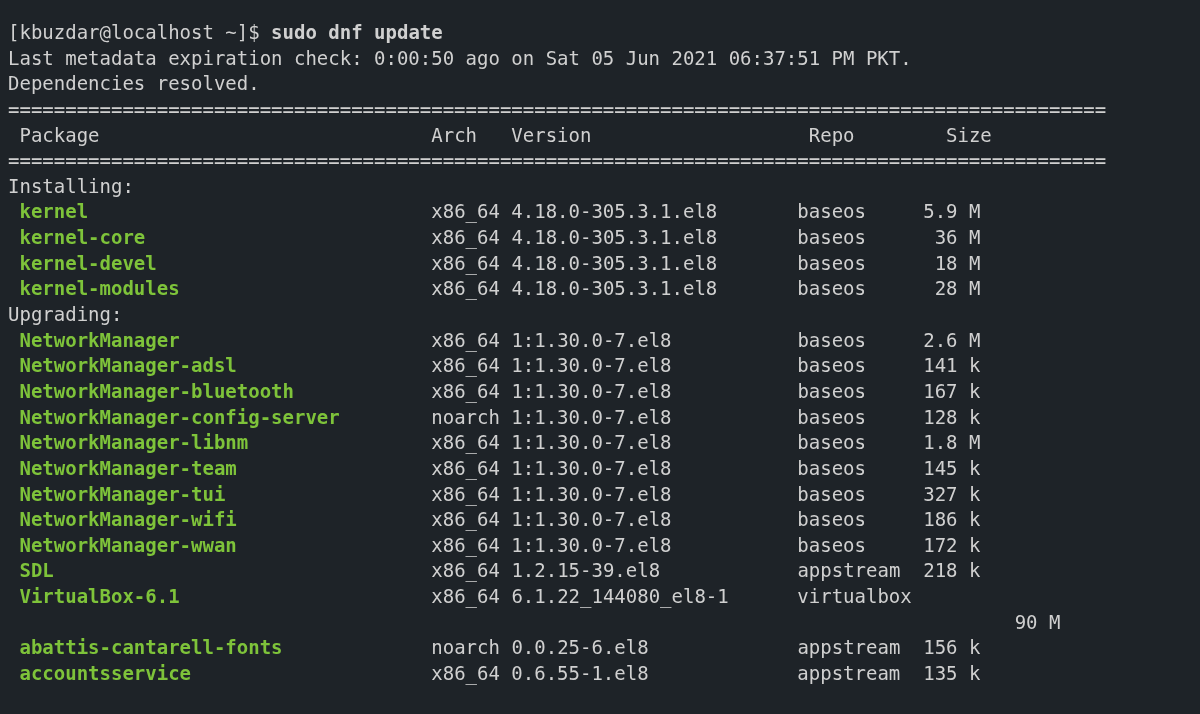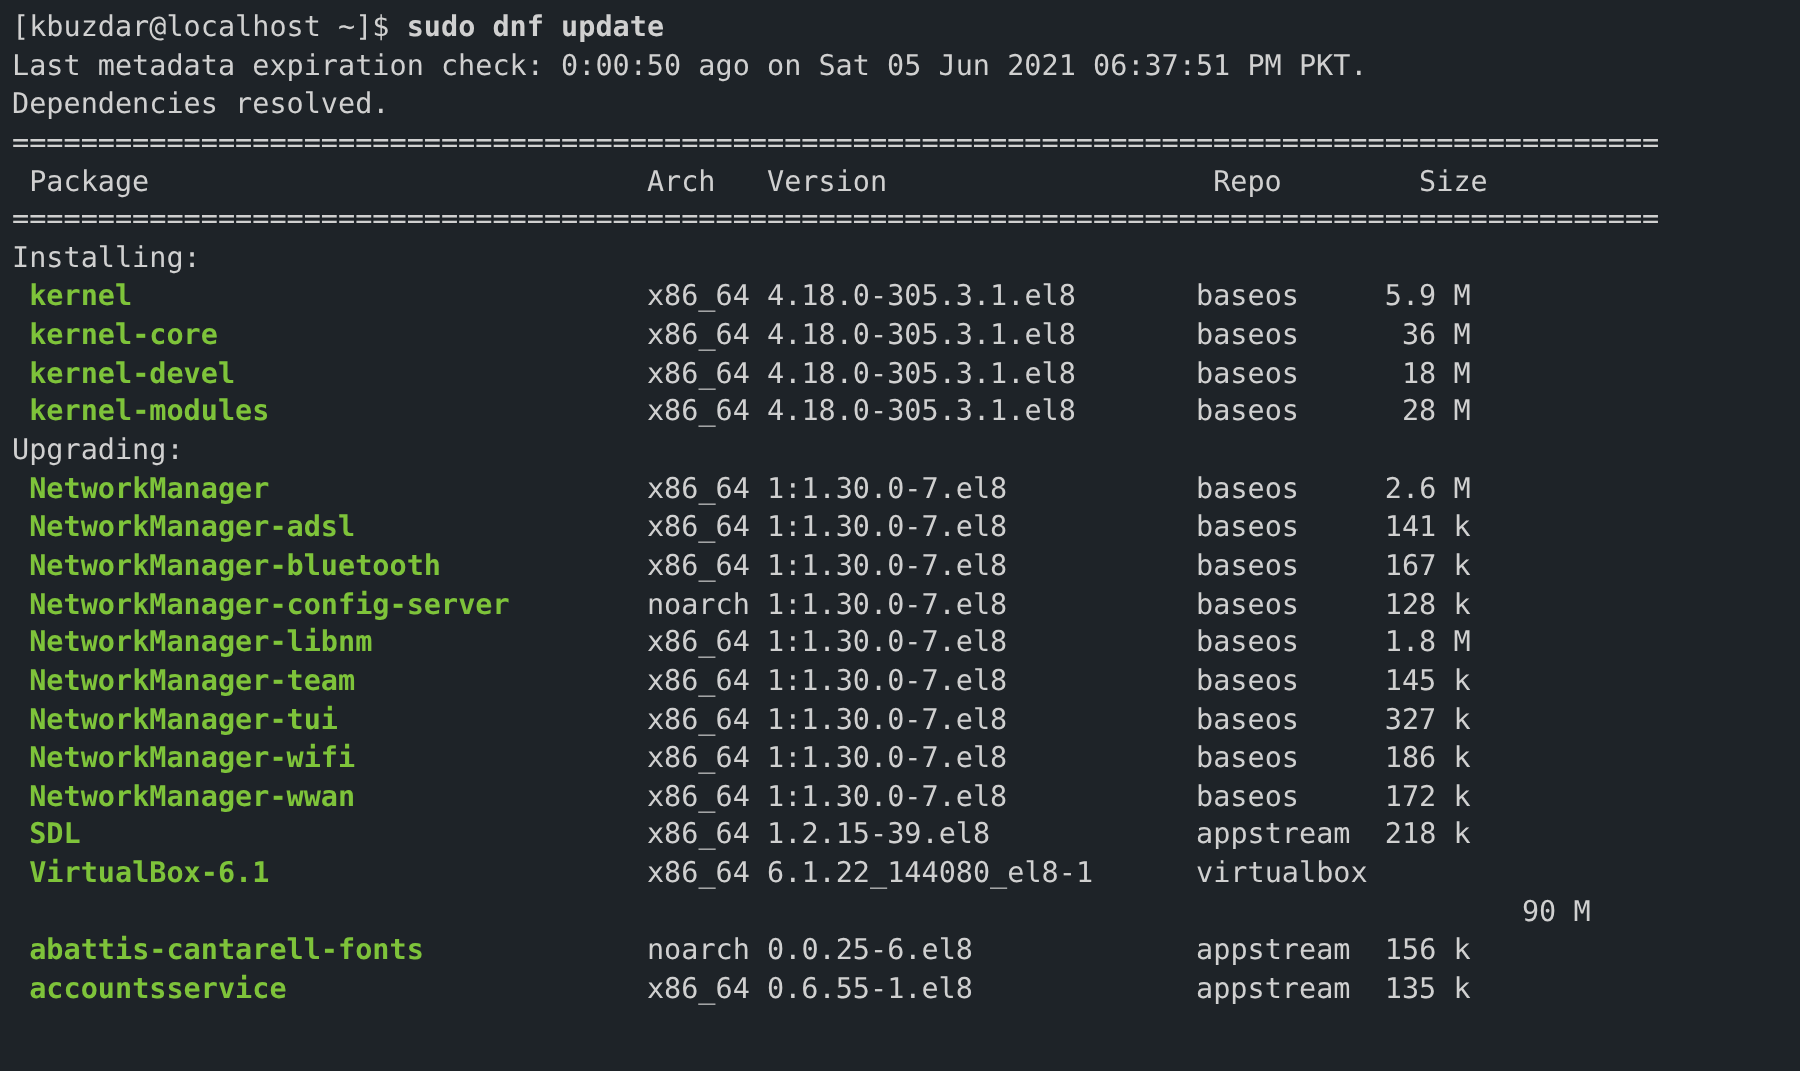--- a/index.html
+++ b/index.html
@@ -8,21 +8,21 @@
     background: #1e2328;
     color: #d0d0d0;
     font-family: "DejaVu Sans Mono", "Liberation Mono", Consolas, monospace;
     font-size: 19px;
     line-height: 1.35;
     width: 1200px;
     height: 714px;
     overflow: hidden;
   }
   .terminal {
-    padding: 6px 8px;
+    padding: 20px 8px;
     white-space: pre;
   }
   .prompt-line { color: #d0d0d0; }
   .bold { font-weight: bold; }
   .pkg { color: #7ec33a; font-weight: bold; }
   .sep { color: #d0d0d0; }
 </style>
 </head>
 <body>
 

